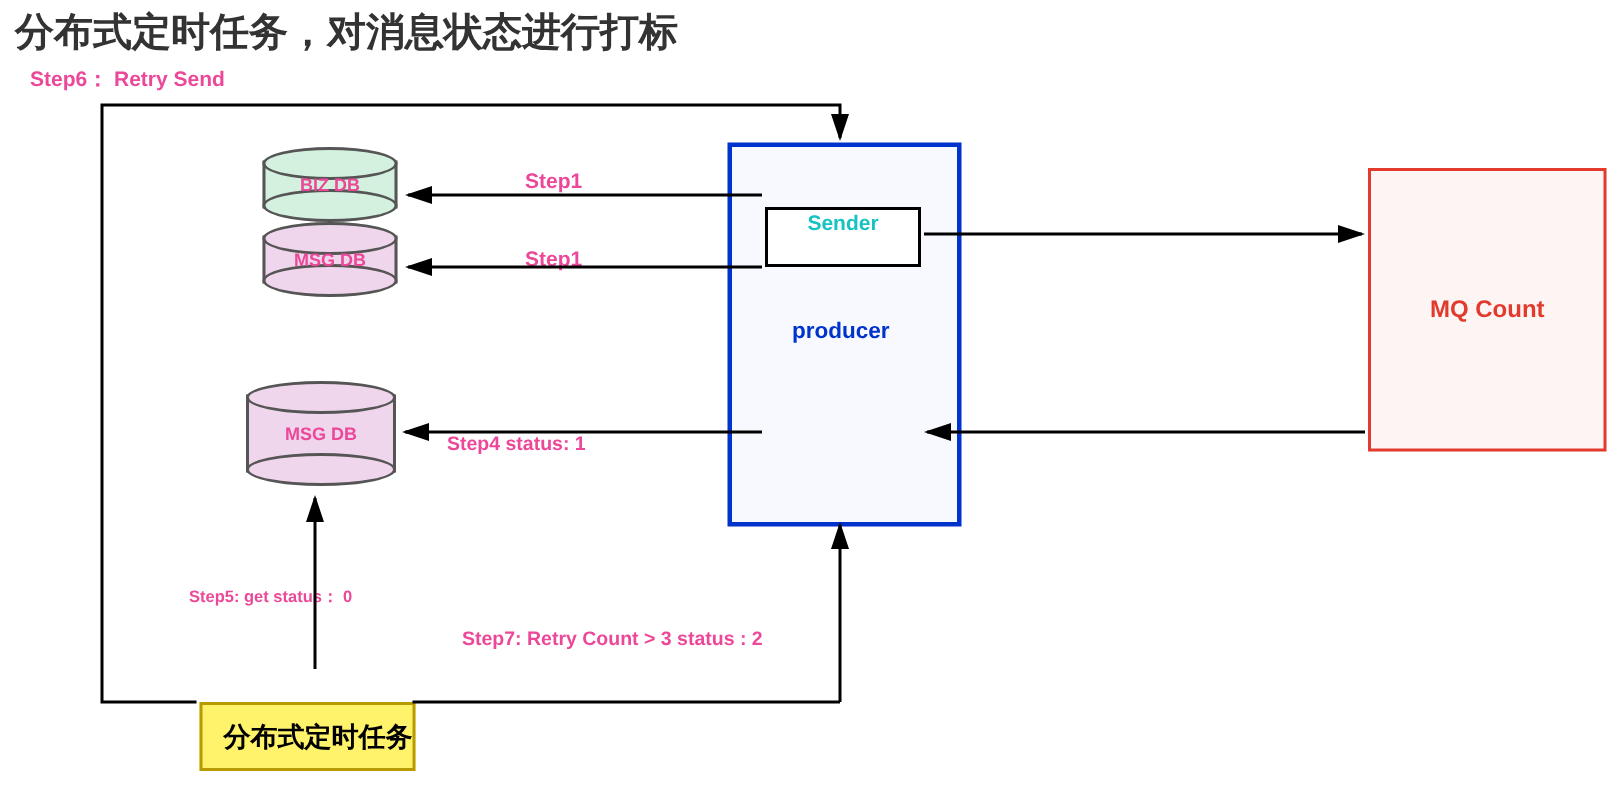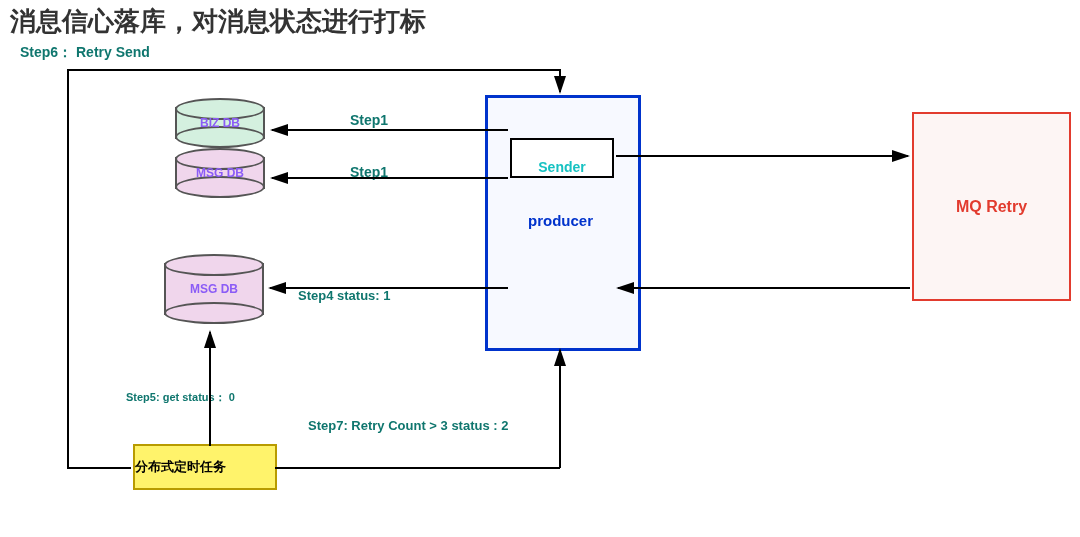--- a/index.html
+++ b/index.html
@@ -1,51 +1,51 @@
 <!DOCTYPE html>
 <html><head>
 <meta charset="utf-8">
 <style>
   html,body{margin:0;padding:0;width:1080px;height:537px;background:#fff;font-family:"Microsoft YaHei",Arial,sans-serif;overflow:hidden}
   .canvas{position:relative;width:1080px;height:537px}
   .title{position:absolute;left:10px;top:4px;font-size:26px;font-weight:700;color:#333}
-  .label{position:absolute;font-size:14px;font-weight:700;color:#0f766e;white-space:nowrap}
+  .label{position:absolute;font-size:14px;font-weight:700;color:#ec4899;white-space:nowrap}
   .step6{left:20px;top:44px}
   .producer-box{position:absolute;left:485px;top:95px;width:150px;height:250px;border:3px solid #0033cc;background:#f7f9ff}
-  .inner-box{position:absolute;border:2px solid #000;background:#fff;text-align:center;font-size:14px;font-weight:700;color:#16c2c2;display:flex;align-items:flex-end;justify-content:center;line-height:1.2}
+  .inner-box{position:absolute;border:2px solid #000;background:#fff;text-align:center;font-size:14px;font-weight:700;color:#16c2c2;display:flex;align-items:flex-start;justify-content:center;line-height:1.2}
   .sender{left:510px;top:138px;width:100px;height:36px}
   .confirm{left:510px;top:258px;width:100px;height:50px}
   .producer-label{position:absolute;left:528px;top:212px;font-size:15px;font-weight:700;color:#0033cc}
   .broker-box{position:absolute;left:912px;top:112px;width:155px;height:185px;border:2px solid #e23b2e;background:#fdf5f4;color:#e23b2e;font-weight:700;font-size:16px;display:flex;align-items:center;justify-content:center}
-  .task-box{position:absolute;left:133px;top:444px;width:140px;height:42px;border:2px solid #b89b00;background:#fff36b;display:flex;align-items:center;justify-content:flex-start;font-size:13px;font-weight:700}
+  .task-box{position:absolute;left:133px;top:468px;width:140px;height:42px;border:2px solid #b89b00;background:#fff36b;display:flex;align-items:center;justify-content:flex-end;font-size:18px;font-weight:700}
   .cyl{position:absolute}
   .cyl .body{position:absolute;left:0;top:9px;right:0;bottom:9px;border-left:2px solid #555;border-right:2px solid #555}
   .cyl .top{position:absolute;left:0;top:0;right:0;height:18px;border:2px solid #555;border-radius:50%}
   .cyl .bot{position:absolute;left:0;bottom:0;right:0;height:18px;border:2px solid #555;border-radius:50%}
-  .cyl .txt{position:absolute;left:0;right:0;top:50%;transform:translateY(-50%);text-align:center;font-size:12px;font-weight:700;color:#8b5cf6}
+  .cyl .txt{position:absolute;left:0;right:0;top:50%;transform:translateY(-50%);text-align:center;font-size:12px;font-weight:700;color:#ec4899}
   .biz{left:175px;top:98px;width:90px;height:50px}
   .biz .body,.biz .top,.biz .bot{background:#d4f0df}
   .msg1{left:175px;top:148px;width:90px;height:50px}
   .msg1 .body,.msg1 .top,.msg1 .bot{background:#f0d6ec}
   .msg2{left:164px;top:254px;width:100px;height:70px}
   .msg2 .body,.msg2 .top,.msg2 .bot{background:#f0d6ec}
   svg.lines{position:absolute;left:0;top:0;width:1080px;height:537px;pointer-events:none}
   .step1a{left:350px;top:112px}
   .step1b{left:350px;top:164px}
   .step2{left:660px;top:140px;font-size:13px}
   .step3{left:660px;top:274px;font-size:13px}
   .step4{left:298px;top:288px;font-size:13px}
   .step5{left:126px;top:390px;font-size:11px}
   .step7{left:308px;top:418px;font-size:13px}
 </style>
 </head>
 <body>
 
 <div class="canvas">
-  <div class="title">消息信心落库，对消息状态进行打标</div>
+  <div class="title">分布式定时任务，对消息状态进行打标</div>
   <div class="label step6">Step6： Retry Send</div>
 
   <div class="cyl biz">
     <div class="body"></div>
       <div class="bot"></div>
       <div class="top"></div>
     <div class="txt">BIZ DB</div>
   </div>
   <div class="cyl msg1">
     <div class="body"></div>
@@ -60,21 +60,21 @@
     <div class="txt">MSG DB</div>
   </div>
 
   <div class="producer-box"></div>
   <div class="inner-box sender">
       <span>Sender</span>
     </div>
   <div class="producer-label">producer</div>
 
   <div class="broker-box">
-      <span>MQ Retry</span>
+      <span>MQ Count</span>
     </div>
 
   <div class="task-box">
       <span>分布式定时任务</span>
     </div>
 
   <div class="label step1a">Step1</div>
   <div class="label step1b">Step1</div>
   <div class="label step4">Step4 status: 1</div>
   <div class="label step5">Step5: get status： 0</div>

